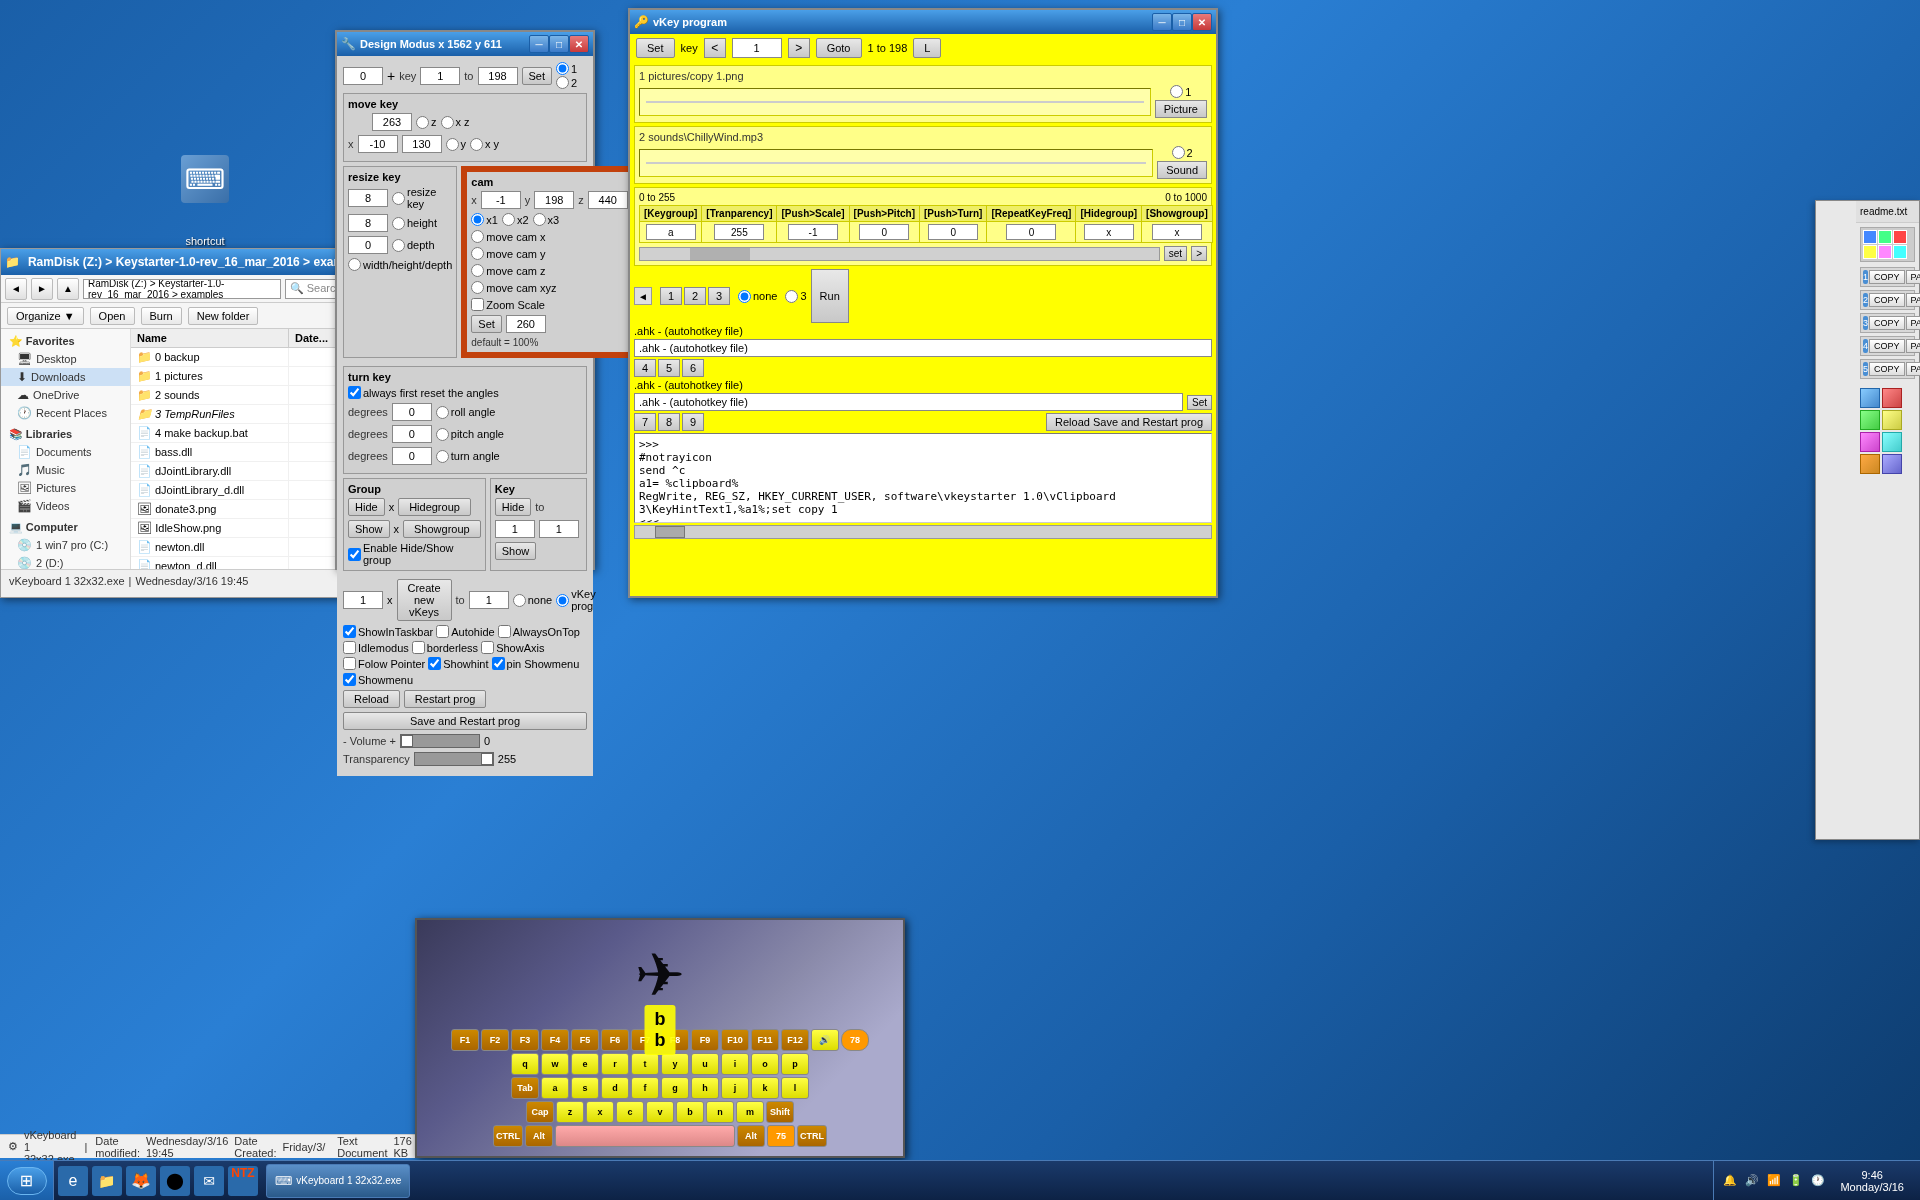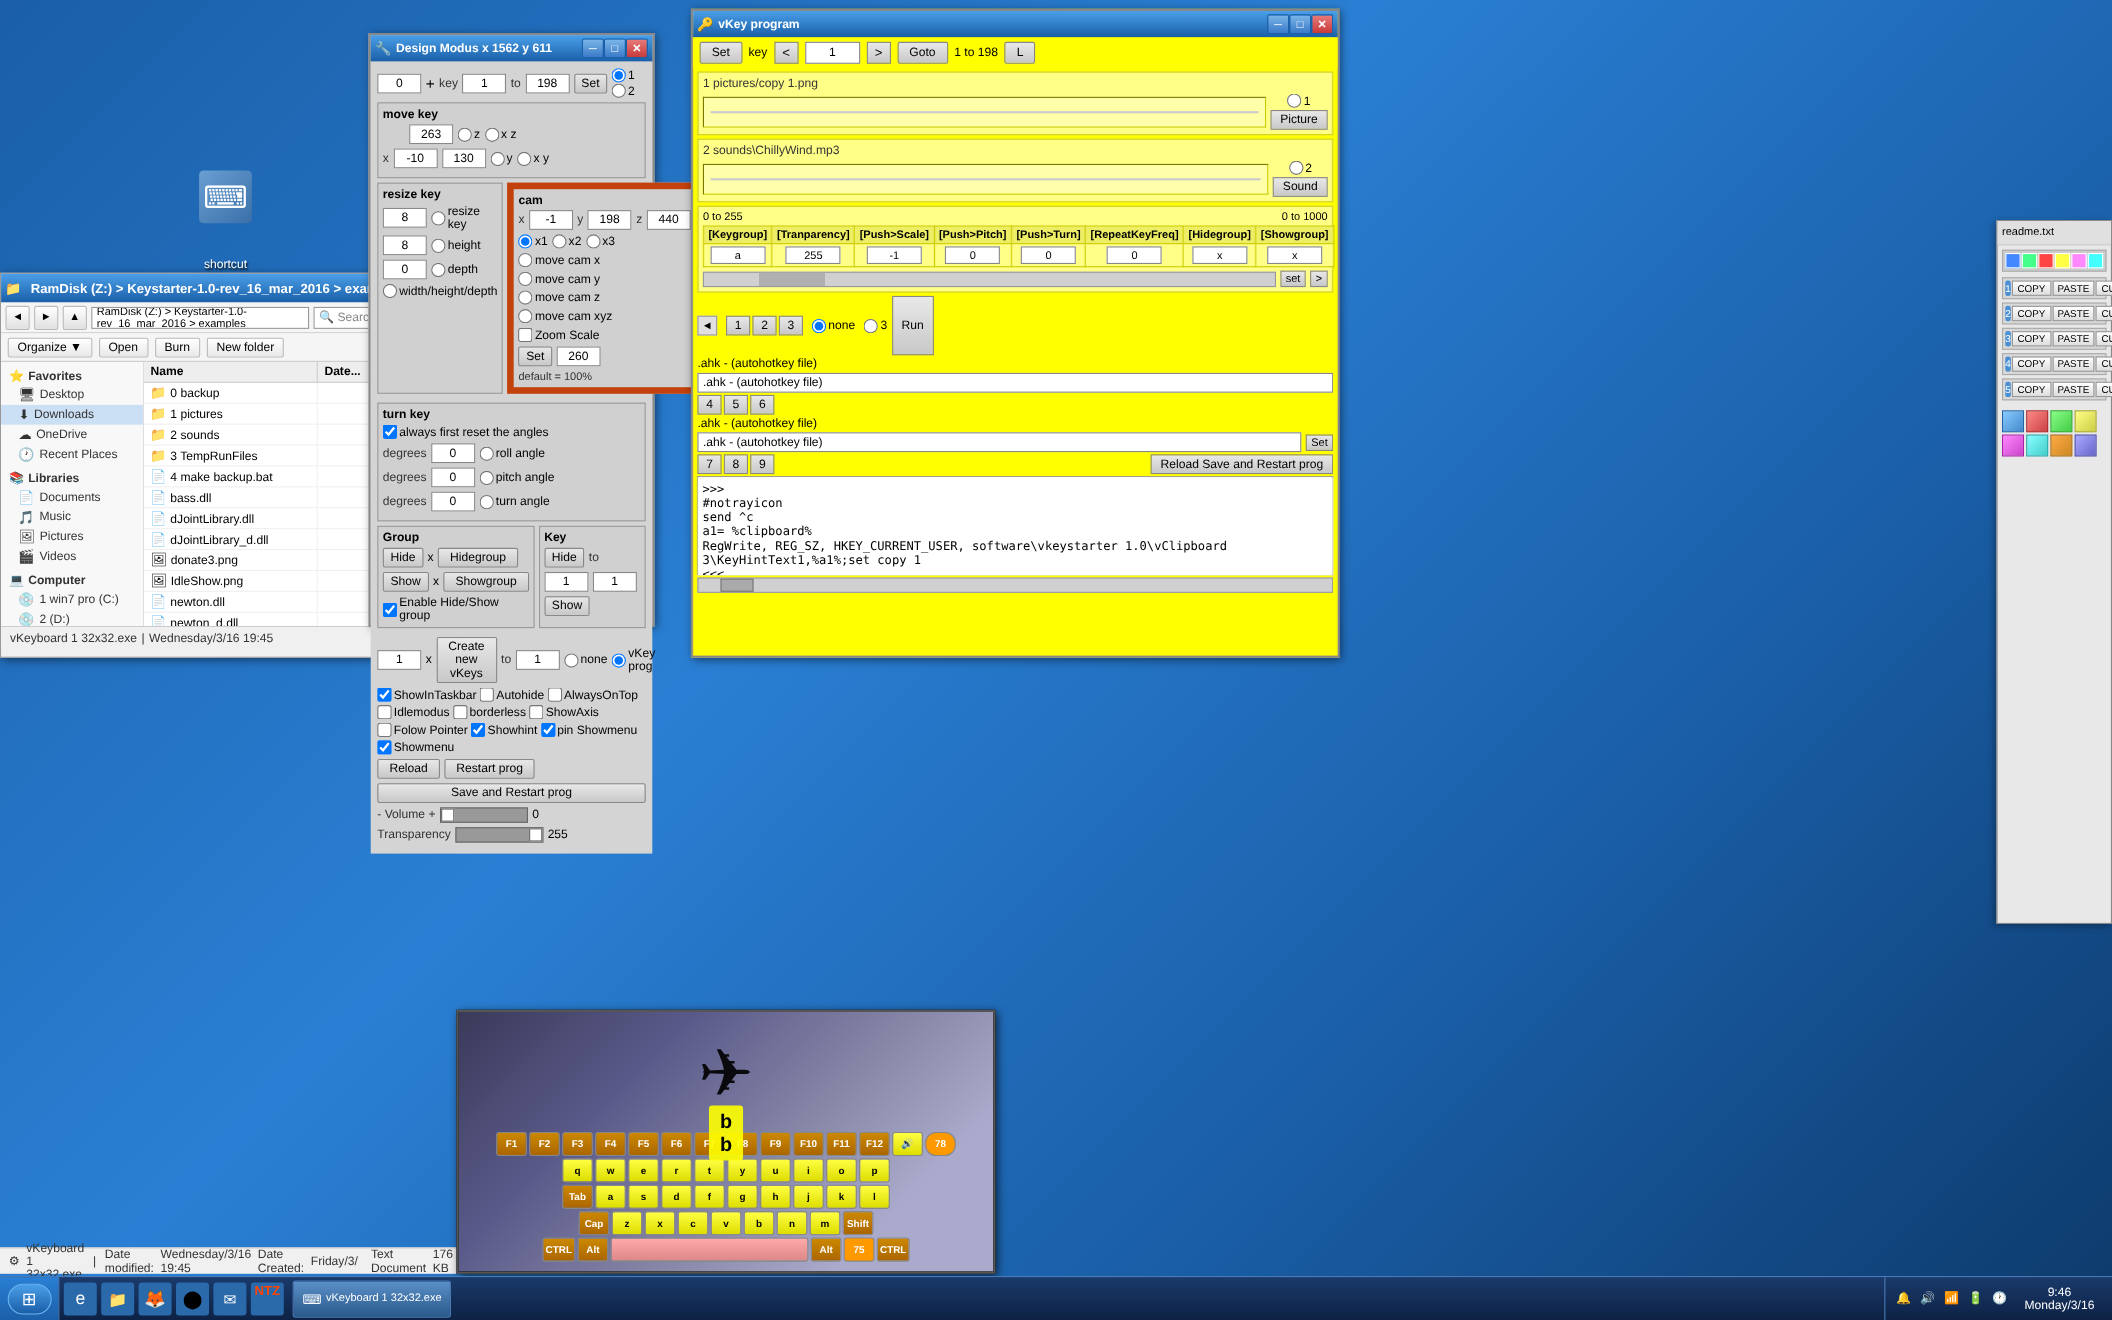--- a/index.html
+++ b/index.html
@@ -697,20 +697,21 @@
     
     .window-clipboard {
       position: absolute;
       top: 200px;
       right: 0;
       width: 105px;
       height: 640px;
       background: #e8e8e8;
       border: 1px solid #888;
       box-shadow: -2px 2px 6px rgba(0,0,0,0.3);
+      padding-left: 40px;
     }
 
     .clipboard-titlebar {
       height: 22px;
       background: #e0e0e0;
       border-bottom: 1px solid #ccc;
       display: flex;
       align-items: center;
       padding: 0 4px;
       font-size: 10px;
@@ -920,21 +921,21 @@
             <div class="file-cell" style="flex:1;"><span class="file-icon">📁</span>1 pictures</div>
             <div class="file-cell" style="width:70px;"></div>
             <div class="file-cell" style="width:50px;"></div>
           </div>
         <div class="file-row">
             <div class="file-cell" style="flex:1;"><span class="file-icon">📁</span><span>2 sounds</span></div>
             <div class="file-cell" style="width:70px;"></div>
             <div class="file-cell" style="width:50px;"></div>
           </div>
         <div class="file-row">
-            <div class="file-cell" style="flex:1;"><span class="file-icon">📁</span>3 TempRunFiles</div>
+            <div class="file-cell" style="flex:1;font-style:italic;"><span class="file-icon">📁</span>3 TempRunFiles</div>
             <div class="file-cell" style="width:70px;"></div>
             <div class="file-cell" style="width:50px;"></div>
           </div>
         <div class="file-row">
             <div class="file-cell" style="flex:1;"><span class="file-icon">📄</span>4 make backup.bat</div>
             <div class="file-cell" style="width:70px;"></div>
             <div class="file-cell" style="width:50px;"></div>
           </div>
         <div class="file-row">
             <div class="file-cell" style="flex:1;"><span class="file-icon">📄</span>bass.dll</div>

